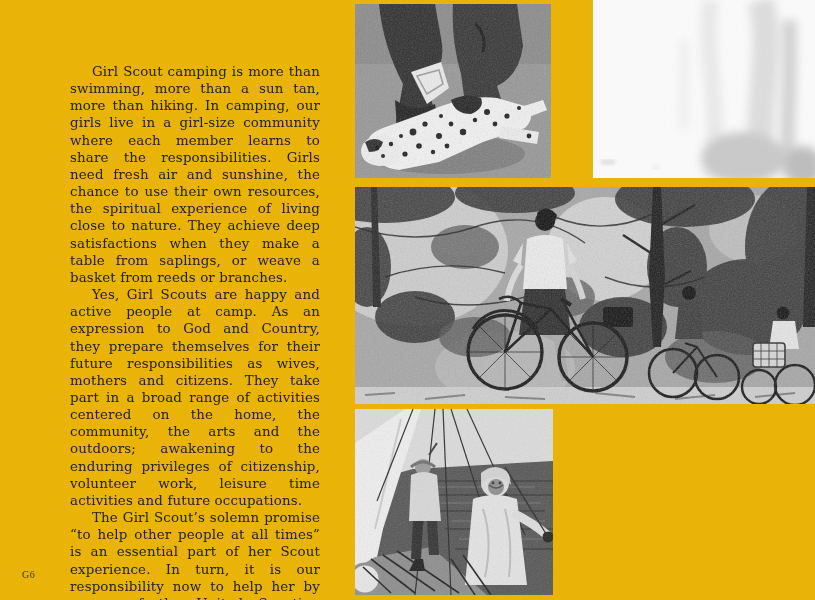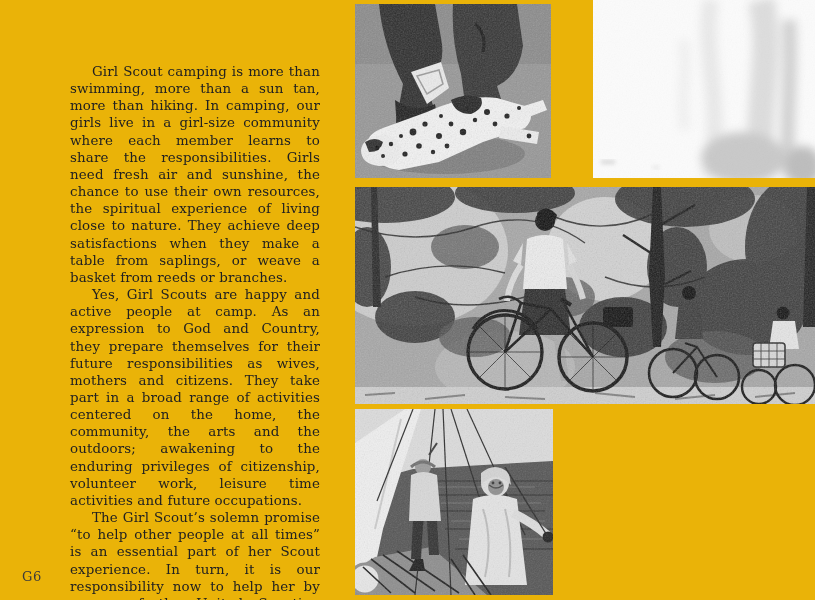--- a/index.html
+++ b/index.html
@@ -7,22 +7,23 @@
     position:relative;width:815px;height:600px;background:#eab308;overflow:hidden;
     font-family:"DejaVu Serif","Liberation Serif",serif;
   }
   .text-column{
     position:absolute;left:70px;top:63px;width:250px;
     font-size:13.4px;line-height:17.15px;color:#212121;
     text-align:justify;letter-spacing:0.15px;
   }
   .text-column p{margin:0;text-indent:22px;}
   .page-number{
-    position:absolute;left:22px;top:569px;font-size:13px;color:#3a3a3a;
+    position:absolute;left:22px;top:569px;font-size:10px;color:#3a3a3a;
     letter-spacing:0.5px;
+    font-family:Liberation Serif, serif;
   }
   figure{margin:0;padding:0;position:absolute;}
   figure svg{display:block;}
   .photo-dalmatian{left:355px;top:4px;}
   .photo-faint{left:593px;top:0px;}
   .photo-bicycles{left:355px;top:187px;}
   .photo-sailing{left:355px;top:409px;}
 </style>
 </head>
 <body>

